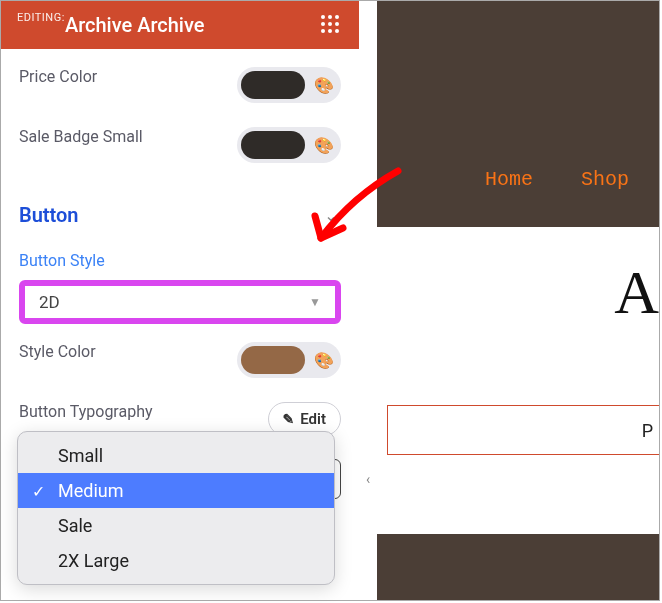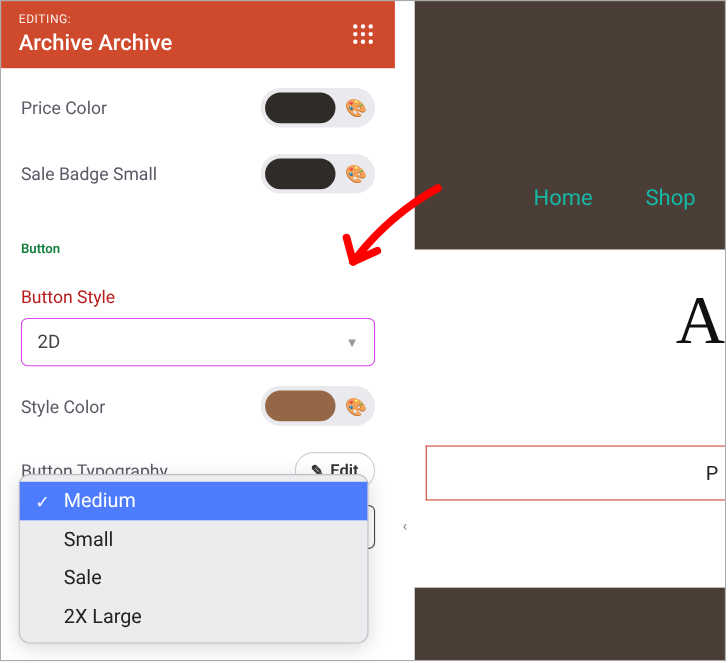--- a/index.html
+++ b/index.html
@@ -7,53 +7,53 @@
   .frame { width: 660px; height: 601px; border: 1px solid #aaa; position: relative; background: #fff; }
 
   
   .panel { position: absolute; left: 0; top: 0; width: 358px; height: 100%; background: #fff; }
   .panel-header {
     background: #cf4a2d;
     color: #fff;
     padding: 10px 16px 12px 16px;
     display: flex; align-items: center; justify-content: space-between;
   }
-  .panel-header .titles { display: flex; flex-direction: column; }
+  .panel-header .titles { display: flex; flex-direction: row; }
   .panel-header .editing { font-size: 11px; letter-spacing: .5px; opacity: .9; }
   .panel-header .title { font-size: 20px; font-weight: 500; margin-top: 2px; }
   .grid-btn {
     width: 26px; height: 26px; display: grid; place-items: center; cursor: pointer;
   }
   .grid-btn svg { display: block; }
 
   .panel-body { padding: 6px 18px 0 18px; font-size: 16px; color: #556; }
 
-  .row { display: flex; align-items: center; justify-content: space-between; padding: 12px 0; }
+  .row { display: flex; justify-content: space-between; padding: 12px 0; }
   .row .label { font-size: 16px; color: #5a5a66; }
   .pill {
     background: #e9e9ee; border-radius: 20px; padding: 4px; display: flex; align-items: center; gap: 6px;
   }
   .swatch {
     width: 64px; height: 28px; border-radius: 16px;
   }
   .picker-icn {
     width: 26px; height: 26px; border-radius: 50%; display: grid; place-items: center; color: #888; cursor: pointer; font-size: 16px;
   }
 
   .section-head {
     display: flex; align-items: center; justify-content: space-between;
     padding: 28px 0 10px 0;
   }
-  .section-head .name { font-size: 12px; font-weight: 600; color: #15803d; }
+  .section-head .name { font-size: 20px; font-weight: 600; color: #1d4ed8; }
   .chev { color: #888; font-size: 16px; width: 20px; height: 20px; display: grid; place-items: center; cursor: pointer; }
 
   .field-block { padding-top: 14px; }
-  .field-label { font-size: 16px; color: #b91c1c; margin-bottom: 10px; }
+  .field-label { font-size: 16px; color: #3b82f6; margin-bottom: 10px; }
   .select {
-    border: 1px solid #d946ef; border-radius: 6px; height: 44px;
+    border: 6px solid #d946ef; border-radius: 6px; height: 44px;
     display: flex; align-items: center; justify-content: space-between;
     padding: 0 14px; font-size: 17px; color: #444; cursor: pointer; background: #fff;
   }
   .select .caret { color: #999; font-size: 12px; }
 
   .edit-pill {
     border: 1px solid #cfcfd6; border-radius: 20px; background: #fff;
     height: 34px; padding: 0 14px; display: flex; align-items: center; gap: 6px;
     font-size: 15px; font-weight: 600; color: #333; cursor: pointer;
   }
@@ -91,21 +91,21 @@
 
   
   .preview { position: absolute; left: 376px; top: 0; right: 0; height: 100%; display: flex; flex-direction: column; }
   .nav-bar {
     background: #4b3e36; height: 226px; position: relative; color: #fff;
   }
   .nav-links {
     position: absolute; bottom: 36px; left: 0; right: 0;
     display: flex; gap: 48px; padding-left: 108px; font-size: 20px;
   }
-  .nav-links a { color: #14b8a6; text-decoration: none; cursor: pointer; }
+  .nav-links a { color: #f97316; text-decoration: none; cursor: pointer; font-family: Liberation Mono, monospace; }
 
   .content { background: #fff; flex: 1; position: relative; }
   .big-letter { position: absolute; top: 30px; right: 0; font-size: 62px; font-weight: 500; color: #111; font-family: Georgia, serif; }
   .prod-box {
     position: absolute; top: 178px; left: 10px; right: 0; height: 50px;
     border: 1px solid #cf4a2d; border-right: none;
     display: flex; align-items: center; justify-content: flex-end; padding-right: 6px;
     font-size: 18px; color: #222;
   }
   .footer-bar {
@@ -187,22 +187,22 @@
           <span>Edit</span>
         </div>
       </div>
 
     </div>
   </div>
 
   <div class="hidden-select-outline"></div>
 
   <div class="dropdown-popup" id="dd">
+      <div class="dd-item">Small</div>
       <div class="dd-item selected">Medium</div>
-      <div class="dd-item">Small</div>
       <div class="dd-item">Sale</div>
       <div class="dd-item">2X Large</div>
     </div>
 
   <div class="collapse-tab">
     <span>‹</span>
   </div>
 
   <div class="preview">
     <div class="nav-bar">

